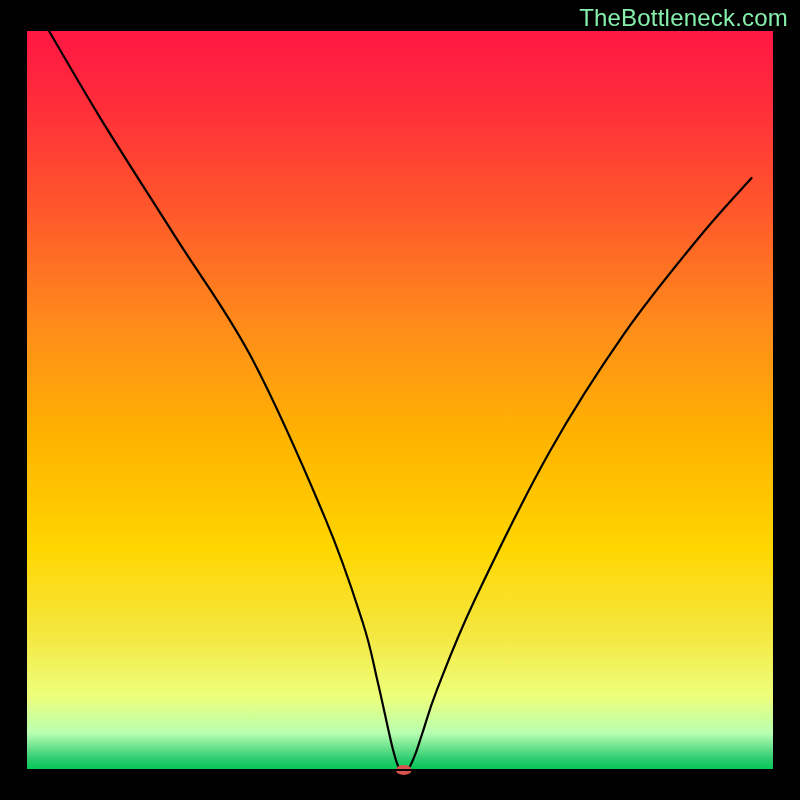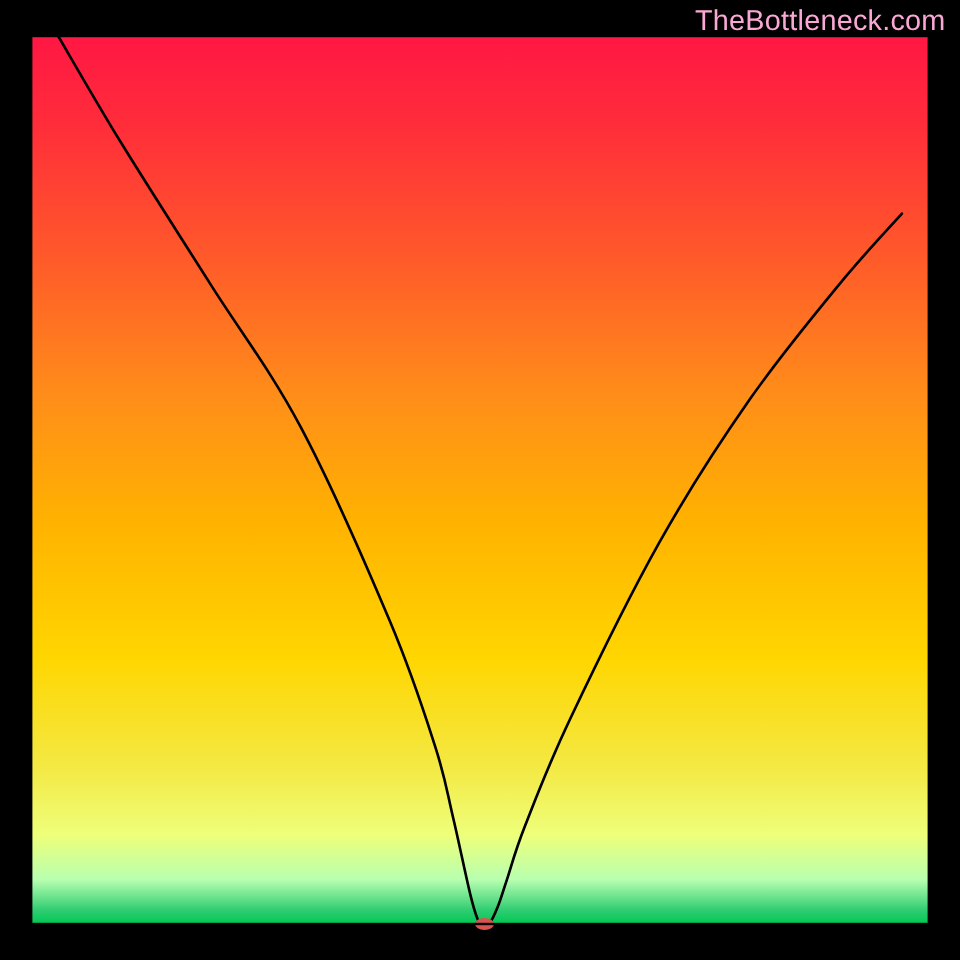--- a/index.html
+++ b/index.html
@@ -15,21 +15,21 @@
     position: absolute;
     top: 0;
     left: 0;
     width: 800px;
     height: 800px;
   }
   .watermark {
     position: absolute;
     top: 4px;
     right: 12px;
-    color: #f9a8d4;
+    color: #86efac;
     font-size: 24px;
     font-weight: 500;
     letter-spacing: 0.2px;
     z-index: 10;
   }
   svg {
     display: block;
   }
 </style>
 </head>

